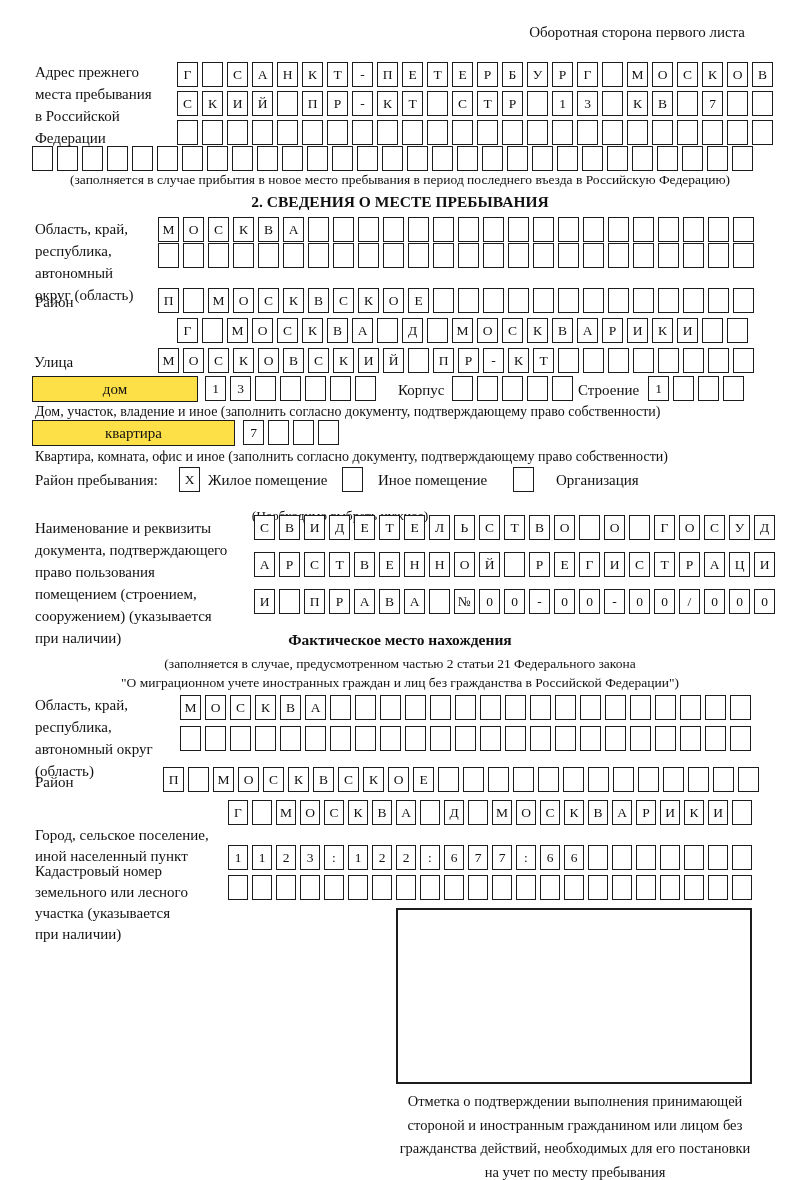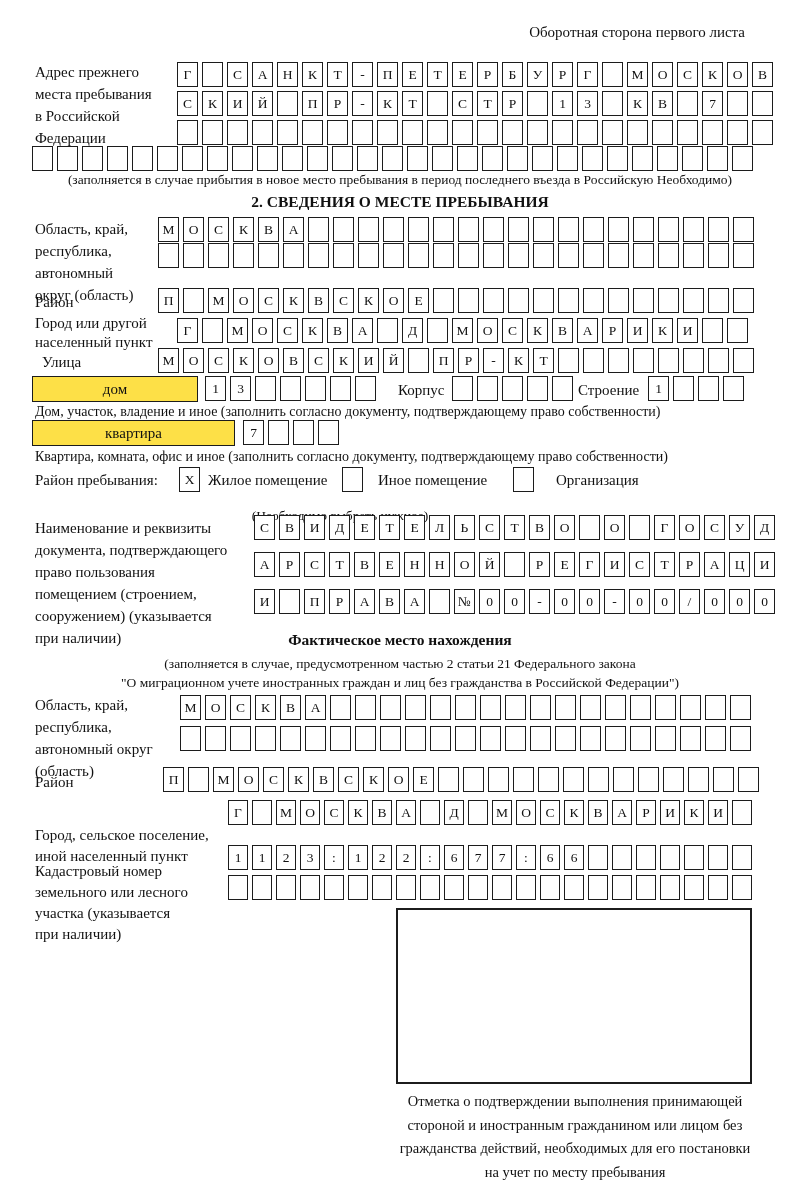--- a/index.html
+++ b/index.html
@@ -148,21 +148,21 @@
       <span class="cb"></span>
       <span class="cb"></span>
       <span class="cb"></span>
       <span class="cb"></span>
       <span class="cb"></span>
       <span class="cb"></span>
       <span class="cb"></span>
       <span class="cb"></span>
       <span class="cb"></span>
     </div>
-  <div class="abs cap center" style="top:172px;">(заполняется в случае прибытия в новое место пребывания в период последнего въезда в Российскую Необходимо)</div>
+  <div class="abs cap center" style="top:172px;">(заполняется в случае прибытия в новое место пребывания в период последнего въезда в Российскую Федерацию)</div>
 
   <div class="abs center bold" style="top:193px;font-size:15.5px;">2. СВЕДЕНИЯ О МЕСТЕ ПРЕБЫВАНИЯ</div>
 
   <div class="abs lbl" style="left:35px;top:218px;">Область, край,
 республика,
 автономный
 округ (область)</div>
   <div class="abs boxrow" style="left:158px;top:217px;">
       <span class="cb">М</span>
       <span class="cb">О</span>
@@ -237,22 +237,20 @@
       <span class="cb"></span>
       <span class="cb"></span>
       <span class="cb"></span>
       <span class="cb"></span>
       <span class="cb"></span>
       <span class="cb"></span>
       <span class="cb"></span>
       <span class="cb"></span>
     </div>
 
-  <div class="abs lbl lh19" style="left:35px;top:314px;">Город или другой
-населенный пункт</div>
   <div class="abs boxrow" style="left:177px;top:318px;">
       <span class="cb">Г</span>
       <span class="cb"></span>
       <span class="cb">М</span>
       <span class="cb">О</span>
       <span class="cb">С</span>
       <span class="cb">К</span>
       <span class="cb">В</span>
       <span class="cb">А</span>
       <span class="cb"></span>
@@ -265,21 +263,21 @@
       <span class="cb">В</span>
       <span class="cb">А</span>
       <span class="cb">Р</span>
       <span class="cb">И</span>
       <span class="cb">К</span>
       <span class="cb">И</span>
       <span class="cb"></span>
       <span class="cb"></span>
     </div>
 
-  <div class="abs lbl" style="left:42px;top:351px;">Улица</div>
+  <div class="abs lbl" style="left:34px;top:351px;">Улица</div>
   <div class="abs boxrow" style="left:158px;top:348px;">
       <span class="cb">М</span>
       <span class="cb">О</span>
       <span class="cb">С</span>
       <span class="cb">К</span>
       <span class="cb">О</span>
       <span class="cb">В</span>
       <span class="cb">С</span>
       <span class="cb">К</span>
       <span class="cb">И</span>

